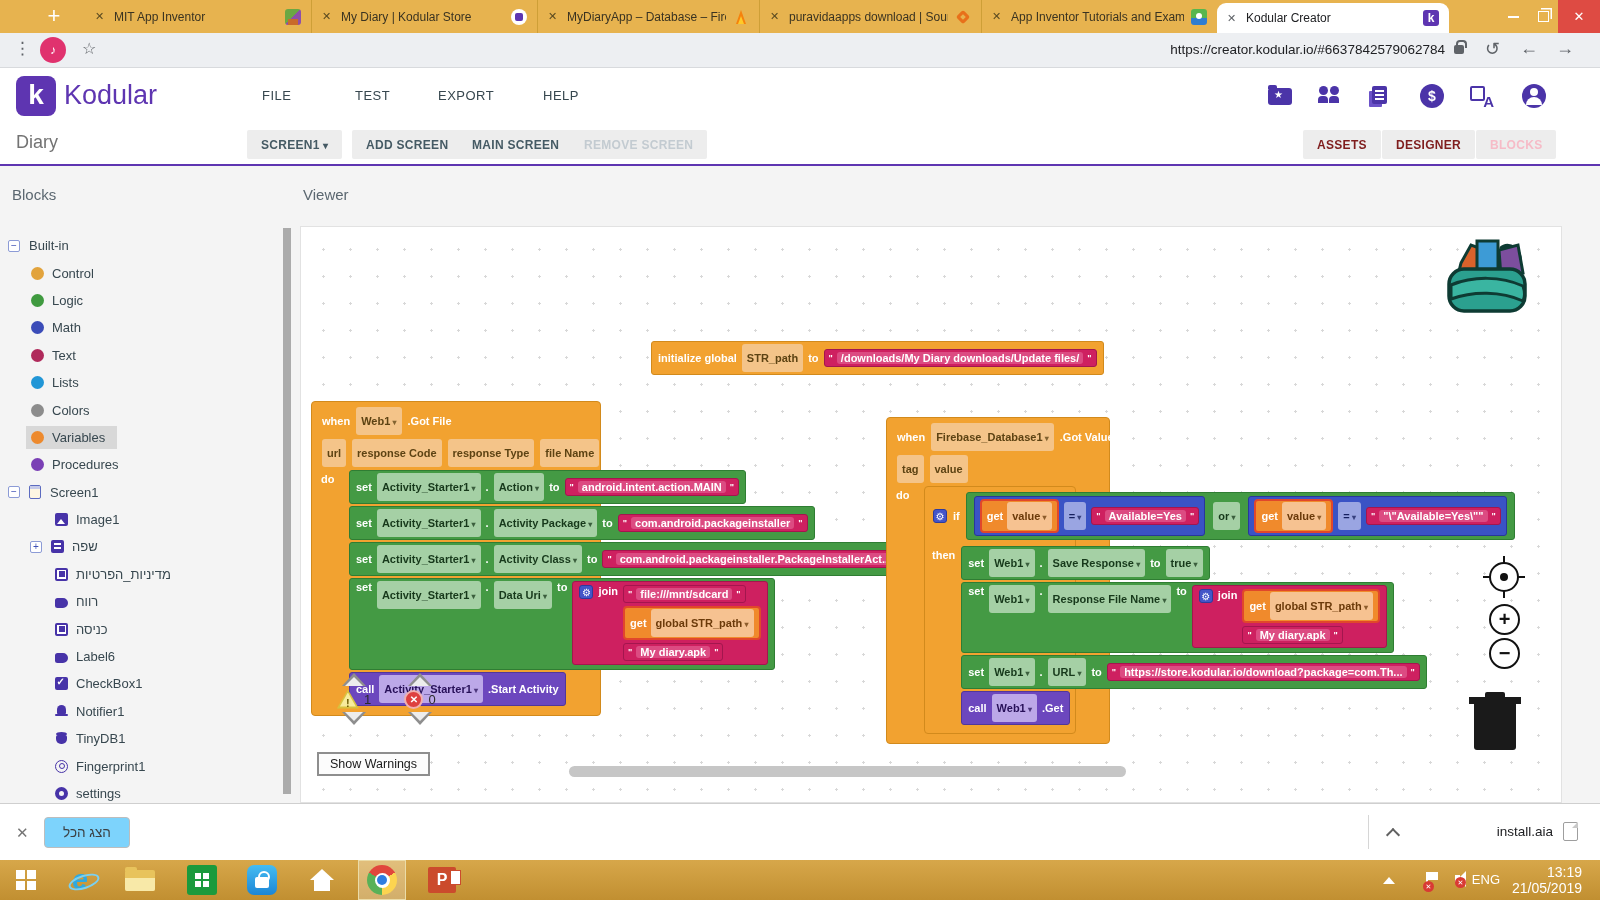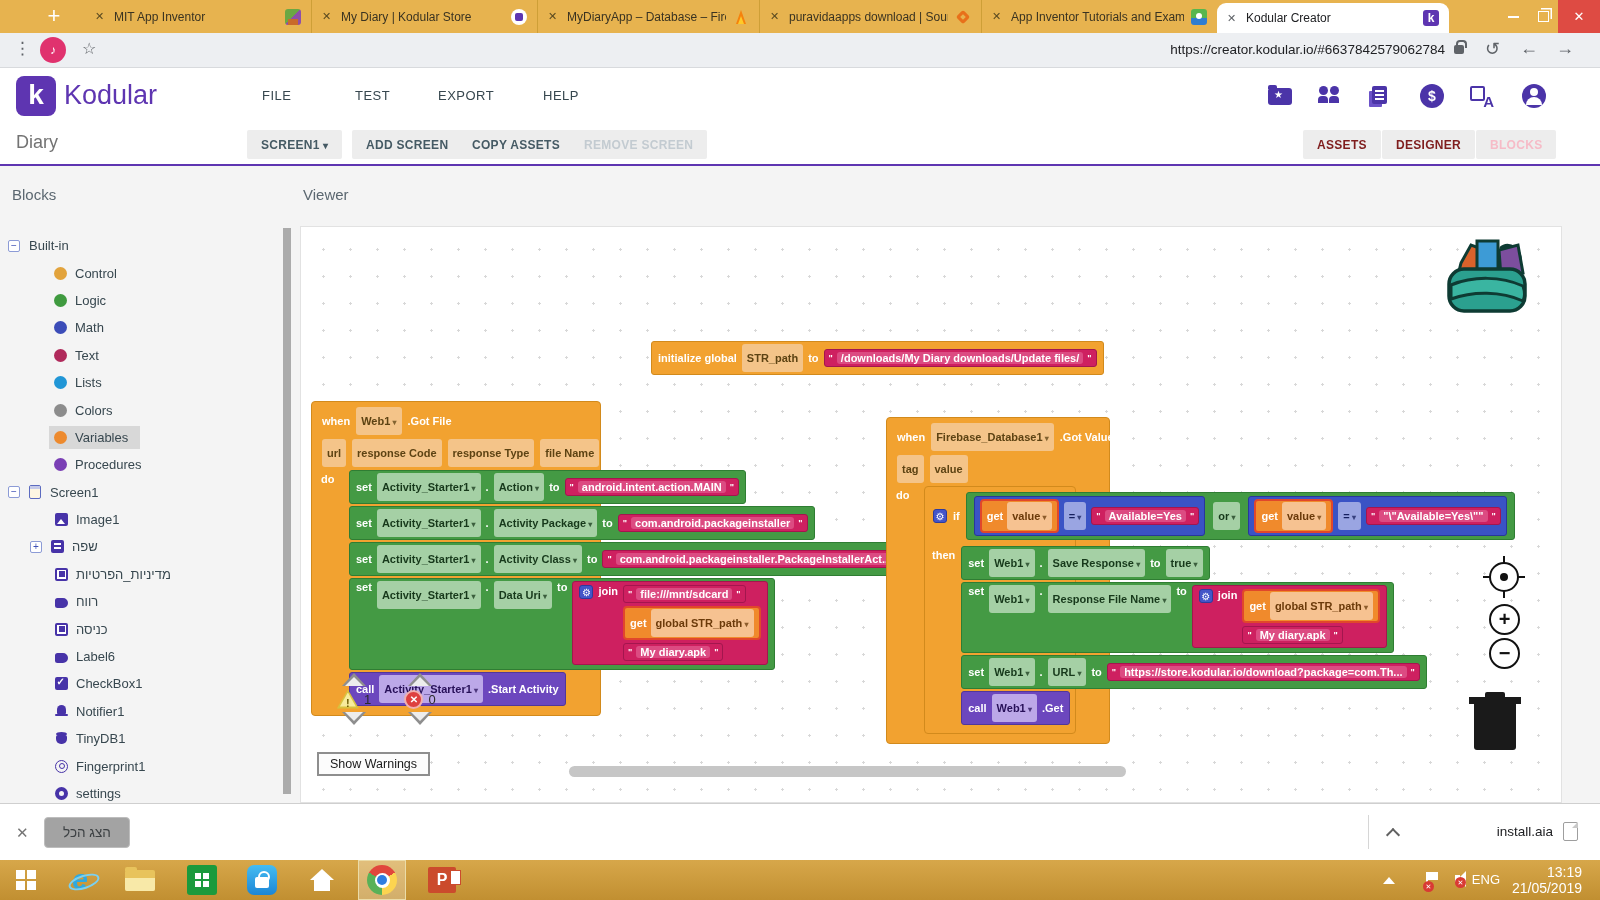--- a/index.html
+++ b/index.html
@@ -87,21 +87,21 @@
   .tb-btn.pink{color:#7f1d1d}
   .tb-btn.pink.disabled{color:#F6BBC7}
   .ddarrow::after{content:" ▾";font-size:10px}
 
   
   #content{position:absolute;left:0;top:166px;width:1600px;height:637px;background:#F4F4F4}
   .pane-title{position:absolute;top:20px;font-size:15px;color:#5B6770}
   
   #tree{position:absolute;left:0;top:66px;width:283px}
   .trow{height:27.4px;display:flex;align-items:center;font-size:13px;color:#37474F}
-  .indent1{padding-left:8px}.indent2{padding-left:54px}.indent3{padding-left:55px}
+  .indent1{padding-left:8px}.indent2{padding-left:31px}.indent3{padding-left:55px}
   .exp{width:12px;height:12px;border:1px solid #8C9BD6;border-radius:2px;color:#3F51B5;font-size:10px;line-height:10px;text-align:center;margin-right:9px;flex:none;background:#fff}
   .exp.minus::before{content:"−"}
   .exp.plus::before{content:"+"}
   .dot{width:13px;height:13px;border-radius:50%;margin-right:8px;flex:none}
   .hl{display:flex;align-items:center;background:#D8D8D8;padding:4px 12px 4px 5px;margin-left:-5px}
   .scr-icon{width:12px;height:14px;border:1.5px solid #5C6BC0;border-radius:2px;margin-right:9px;flex:none;position:relative;background:#FDF6E3}
   .scr-icon::before{content:"";position:absolute;left:0;top:0;right:0;height:3px;background:#C5CAE9}
   .cicon{width:13px;height:13px;flex:none;position:relative;margin-right:8px}
   .ic-image{background:#4733A8;border-radius:2px}
   .ic-image::after{content:"";position:absolute;bottom:2px;left:2px;border-left:4px solid transparent;border-right:4px solid transparent;border-bottom:5px solid #fff}
@@ -184,21 +184,21 @@
   #trash .lid{position:absolute;left:0;top:8px;width:52px;height:7px;background:#1A1A1A}
   #trash .bump{position:absolute;left:16px;top:3px;width:20px;height:6px;background:#1A1A1A;border-radius:2px 2px 0 0}
   #trash .body{position:absolute;left:5px;top:15px;width:42px;height:46px;background:#1A1A1A;border-radius:0 0 3px 3px}
   #hscroll{position:absolute;left:268px;top:539px;width:557px;height:11px;background:#C6C6C6;border-radius:6px}
   #backpack{position:absolute;left:1142px;top:6px}
 
   
   #dlbar{position:absolute;left:0;top:803px;width:1600px;height:57px;background:#fff;border-top:1px solid #CFCFCF}
   .dl-close{position:absolute;left:16px;top:20px;color:#757575;font-size:15px;cursor:pointer}
   .dl-close::before{content:"✕"}
-  #dl-showall{position:absolute;left:44px;top:13px;background:#a3a3a3;border:1px solid #BDBDBD;border-radius:4px;padding:7px 18px;font-family:inherit;font-size:13.5px;color:#3C4043;cursor:pointer}
+  #dl-showall{position:absolute;left:44px;top:13px;background:#7dd3fc;border:1px solid #BDBDBD;border-radius:4px;padding:7px 18px;font-family:inherit;font-size:13.5px;color:#3C4043;cursor:pointer}
   .dl-div{position:absolute;left:1368px;top:11px;width:1px;height:34px;background:#D6D6D6}
   .dl-chev{position:absolute;left:1388px;top:26px;width:10px;height:10px;border-top:2px solid #616161;border-left:2px solid #616161;transform:rotate(45deg)}
   .dl-file{position:absolute;right:22px;top:18px;display:flex;align-items:center;gap:10px;font-size:13.5px;color:#202124}
   .doc-icon{width:15px;height:19px;background:#fff;border:1.5px solid #9E9E9E;border-radius:2px;position:relative}
   .doc-icon::after{content:"";position:absolute;right:-1px;top:-1px;border-left:6px solid transparent;border-bottom:6px solid #C9C9C9}
 
   
   #taskbar{position:absolute;left:0;top:860px;width:1600px;height:40px;background:linear-gradient(#D7A74A,#C18F31)}
   .tb-icon{position:absolute;top:0;width:44px;height:40px;display:flex;align-items:center;justify-content:center}
   .winflag{position:relative;width:20px;height:20px}
@@ -302,21 +302,21 @@
   <span class="hicon ic-news" style="left:1372px"></span>
   <span class="hicon ic-dollar" style="left:1420px"></span>
   <span class="hicon ic-translate" style="left:1470px"></span>
   <span class="hicon ic-account" style="left:1522px"></span>
 </div>
 
 <div id="toolbar">
   <span class="proj-name">Diary</span>
   <button class="tb-btn ddarrow" style="left:247px">SCREEN1</button>
   <button class="tb-btn" style="left:352px">ADD SCREEN</button>
-  <button class="tb-btn" style="left:458px">COPY ASSETS</button>
+  <button class="tb-btn" style="left:458px">MAIN SCREEN</button>
   <button class="tb-btn disabled" style="left:570px">REMOVE SCREEN</button>
   <button class="tb-btn pink" style="left:1303px">ASSETS</button>
   <button class="tb-btn pink" style="left:1382px">DESIGNER</button>
   <button class="tb-btn pink disabled" style="left:1476px">BLOCKS</button>
 </div>
 
 <div id="content">
   <span class="pane-title" style="left:12px">Blocks</span>
   <span class="pane-title" style="left:303px">Viewer</span>
 

